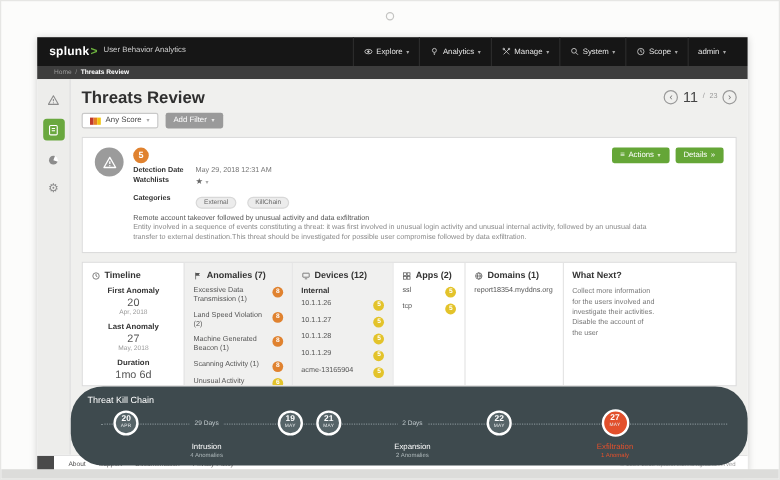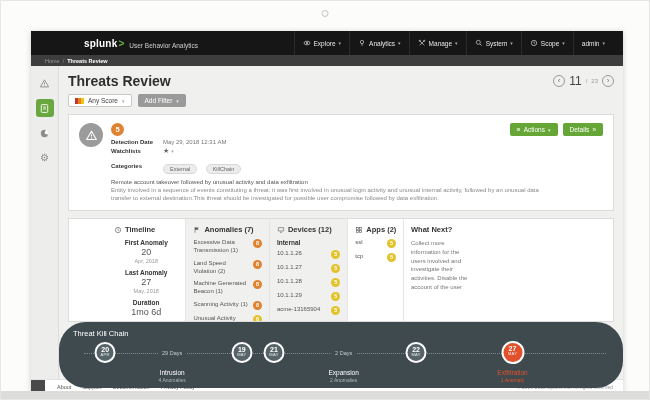--- a/index.html
+++ b/index.html
@@ -5,21 +5,21 @@
   * { margin:0; padding:0; box-sizing:border-box; }
   html,body { width:650px; height:400px; font-family:"Liberation Sans", sans-serif; }
   .canvas { position:relative; width:650px; height:400px; background:#fcfcfb; border:1px solid #e6e6e4; overflow:hidden; }
   .camera { position:absolute; top:9px; left:50%; transform:translateX(-50%); width:7px; height:7px; border:1.5px solid #c4c4c2; border-radius:50%; }
   .bottom-band { position:absolute; left:0; right:0; bottom:0; height:8px; background:#dcdcda; }
 
   .window { position:absolute; left:30px; top:30px; width:592px; height:362px; background:#fff; box-shadow:0 1px 6px rgba(0,0,0,.18); display:flex; flex-direction:column; }
 
   
   .topbar { height:24px; background:#161616; display:flex; align-items:center; padding:0 10px; flex:none; }
-  .logo { display:flex; align-items:flex-end;margin-left:43px; }
+  .logo { display:flex; align-items:flex-start; }
   .logo-main { color:#fff; font-weight:bold; font-size:10px; letter-spacing:.2px; }
   .logo-caret { color:#6db33f; font-weight:bold; font-size:10px; margin-left:1px; }
   .logo-product { color:#cfcfcf; font-size:6.5px; margin-left:5px; }
   .topnav { margin-left:auto; display:flex; align-items:stretch; height:100%; }
   .topnav-item { display:flex; align-items:center; gap:3px; padding:0 8px; border-left:1px solid #2b2b2b; color:#e8e8e8; font-size:6.5px; cursor:pointer; }
   .topnav-item svg { width:8px; height:8px; stroke:#d8d8d8; fill:none; stroke-width:2; }
   .caret { font-size:5px; color:#a8a8a8; }
 
   
   .crumbbar { height:11px; background:#3d3d3d; display:flex; align-items:center; padding-left:14px; gap:3px; flex:none; }
@@ -48,21 +48,21 @@
 
   
   .filter-row { display:flex; gap:6px; margin-bottom:7px; }
   .score-select { display:flex; align-items:center; gap:4px; background:#fff; border:1px solid #c9c9c9; border-radius:2px; padding:2px 6px; font-size:6.5px; color:#444; cursor:pointer; }
   .heatbar { display:flex; width:9px; height:6px; }
   .heatbar span { flex:1; }
   .add-filter { display:flex; align-items:center; gap:4px; background:#9a9a9a; color:#fff; border-radius:2px; padding:2px 7px; font-size:6.5px; cursor:pointer; }
   .add-filter .caret { color:#e8e8e8; }
 
   
-  .card { background:#fff; border:1px solid #dcdcdc;padding-left:38px; }
+  .card { background:#fff; border:1px solid #dcdcdc; }
   .threat-card { position:relative; padding:8px 10px; display:flex; gap:8px; }
   .threat-avatar { width:24px; height:24px; border-radius:50%; background:#9b9b9b; display:flex; align-items:center; justify-content:center; flex:none; }
   .threat-avatar svg { width:13px; height:13px; }
   .threat-title-row { display:flex; align-items:center; gap:6px; }
   .threat-title { font-size:10px; font-weight:bold; color:#333; }
   .score-badge { width:13px; height:13px; border-radius:50%; background:#e0822f; color:#fff; font-size:7.5px; font-weight:bold; line-height:13px; text-align:center; }
   .meta { margin-top:3px; }
   .meta-row { display:flex; align-items:center; margin-bottom:2px; }
   .meta-label { width:52px; font-size:6px; font-weight:bold; color:#333; flex:none; }
   .meta-value { font-size:6px; color:#777; }
@@ -393,20 +393,33 @@
               <div class="item-row">
                   <span class="item-label">ssl</span>
                   <span class="badge yellow">5</span>
                 </div>
               <div class="item-row">
                   <span class="item-label">tcp</span>
                   <span class="badge yellow">5</span>
                 </div>
             </div>
 
+            <div class="col c-domains">
+              <div class="col-head">
+                <svg viewBox="0 0 24 24">
+                    <circle cx="12" cy="12" r="8"></circle>
+                    <ellipse cx="12" cy="12" rx="3.5" ry="8"></ellipse>
+                    <path d="M4 12h16"></path>
+                  </svg>
+                <span class="col-title">Domains (1)</span>
+              </div>
+              <div class="item-row">
+                  <span class="item-label">report18354.myddns.org</span>
+                </div>
+            </div>
 
             <div class="col c-next">
               <div class="col-head">
                 <span class="col-title">What Next?</span>
               </div>
               <div class="next-text">Collect more information for the users involved and investigate their activities. Disable the account of the user</div>
             </div>
 
           </div>
         </div>

